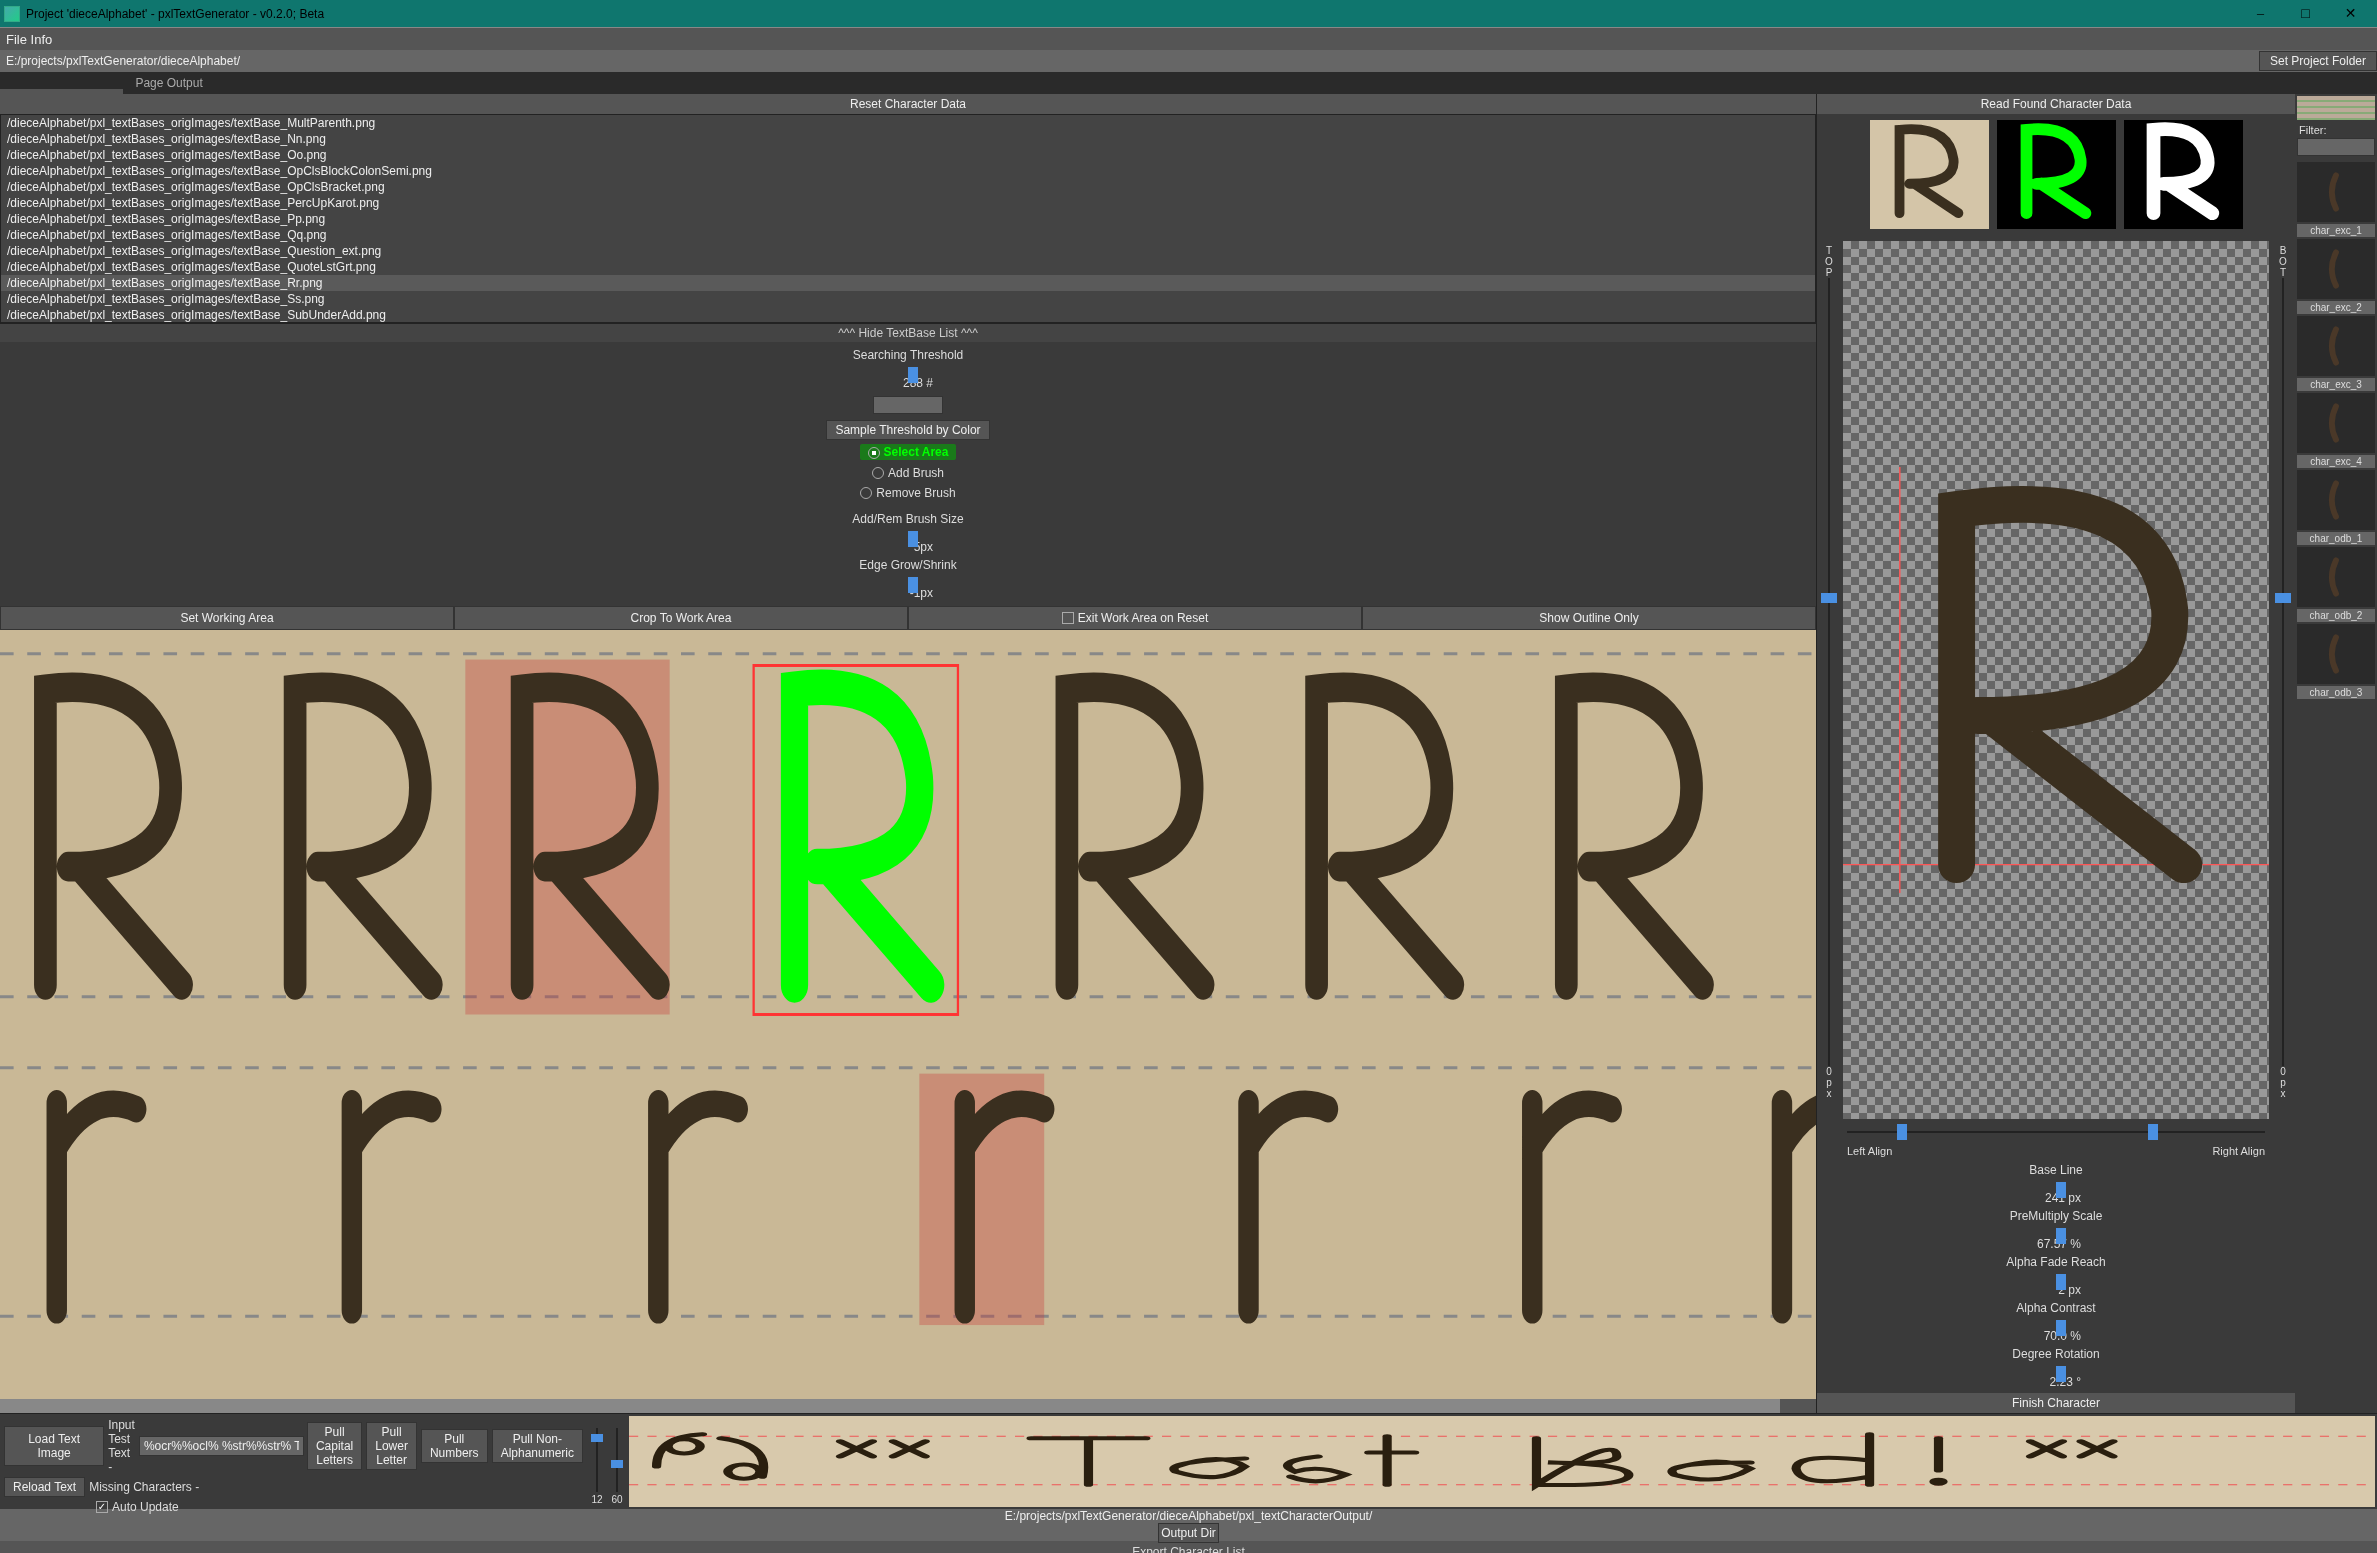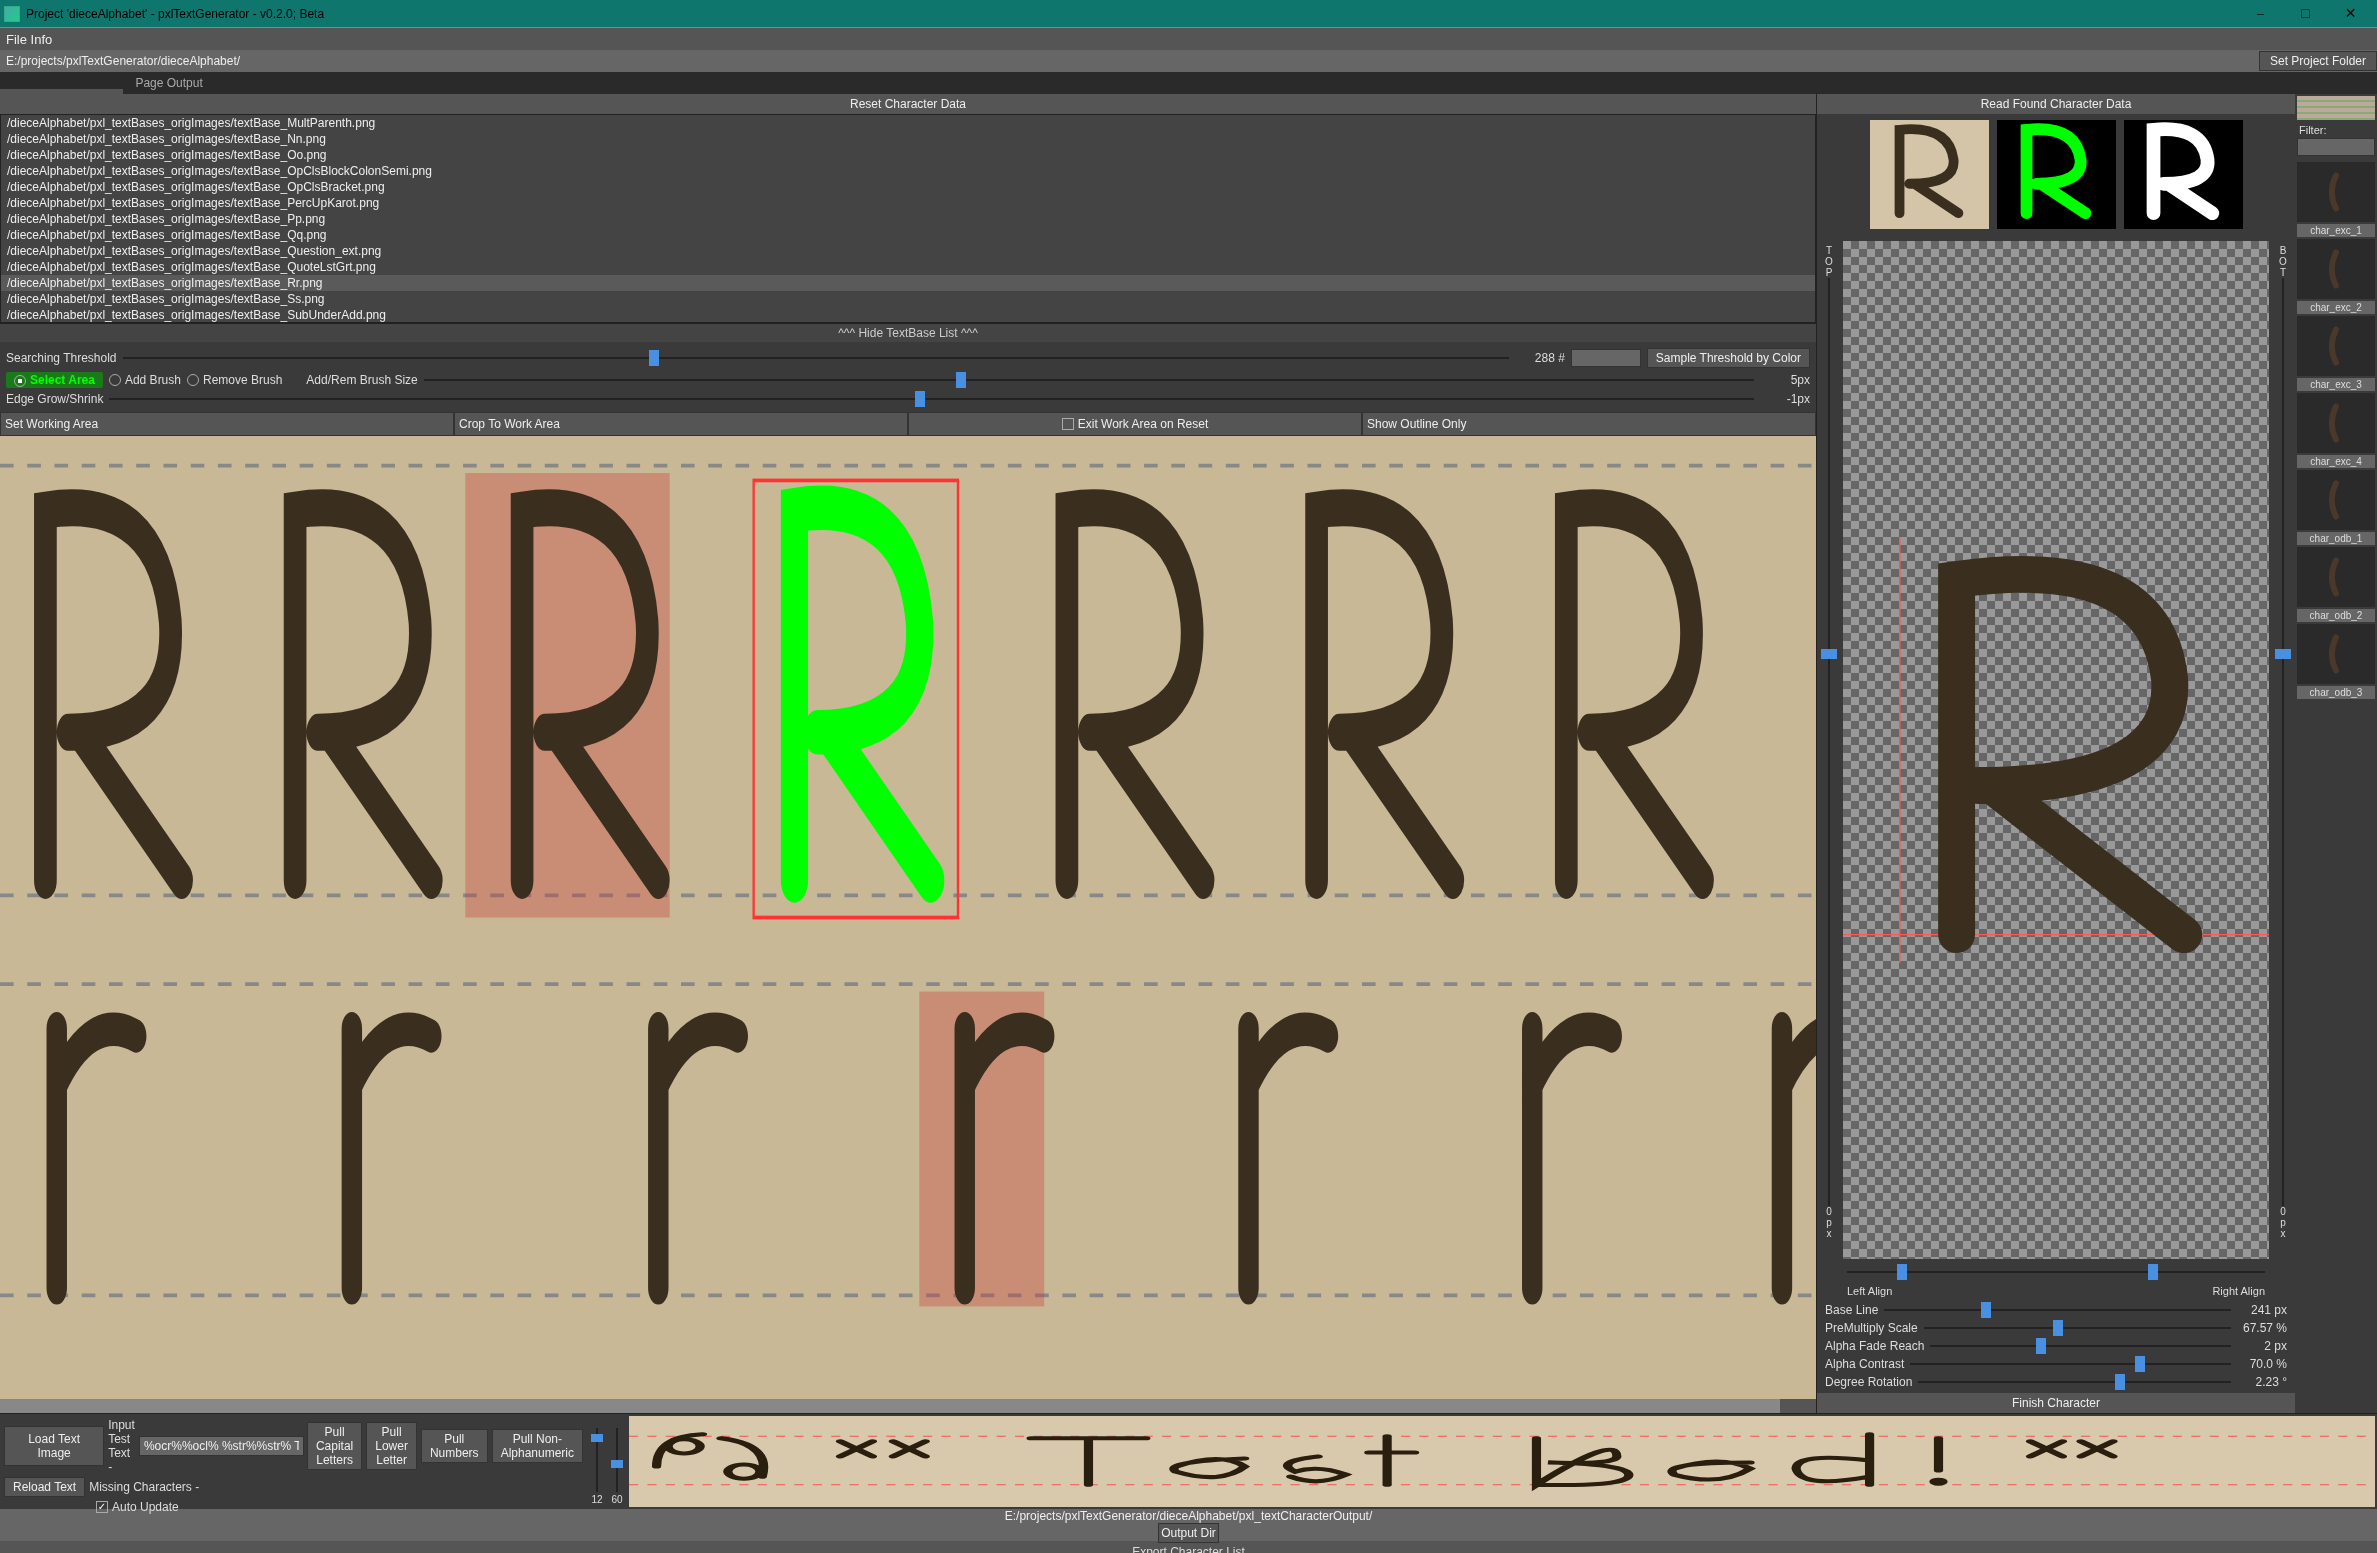--- a/index.html
+++ b/index.html
@@ -38,36 +38,36 @@
 .filelist::-webkit-scrollbar { width: 14px; }
 .filelist::-webkit-scrollbar-track { background:#555; }
 .filelist::-webkit-scrollbar-thumb { background:#888; }
 .filelist .file-item { padding: 1px 6px; font-size: 12px; color: #eee; white-space: nowrap; cursor:pointer; }
 .filelist .file-item.selected { background: #5a5a5a; }
 
 .hide-list { background: #444; text-align: center; padding: 2px; font-size: 12px; color:#ccc; cursor:pointer; border-top:1px solid #222; }
 
 
 .controls { background: #3a3a3a; padding: 4px 6px; }
-.ctrl-row { display: flex; align-items: center; gap: 6px; padding: 2px 0; font-size: 12px; }
+.ctrl-row { display: flex; align-items: center; gap: 6px; padding: 2px 0; font-size: 12px; flex-direction: column; }
 .ctrl-row .label { white-space: nowrap; }
 .slider { flex: 1; height: 14px; position: relative; display:flex; align-items:center; }
 .slider .track { height: 2px; background: #222; width: 100%; }
 .slider .thumb { position: absolute; width: 10px; height: 16px; background: #4a90e2; top: -1px; }
 .ctrl-row .val { min-width: 50px; text-align: right; }
 .color-box { width: 70px; height: 18px; background: #666; border:1px solid #333; cursor:pointer; }
 .txt-btn { background:#555; border:1px solid #333; padding:2px 8px; color:#eee; font-size:12px; cursor:pointer; }
 
 .radio-row { display:flex; align-items:center; gap:4px; }
 .radio { width:12px; height:12px; border-radius:50%; border:1px solid #aaa; display:inline-block; }
 .radio.sel { background: radial-gradient(#fff 30%, transparent 35%); }
 .sel-area { background:#1a7a1a; color:#0f0; padding:1px 8px; border-radius:2px; cursor:pointer; font-weight:bold; }
 
 .btn-row { display:flex; gap:0; }
-.btn-row .btn { flex:1; background:#555; border:1px solid #333; padding:4px; text-align:left; font-size:12px; cursor:pointer; color:#eee; }
+.btn-row .btn { flex:1; background:#555; border:1px solid #333; padding:4px; text-align:center; font-size:12px; cursor:pointer; color:#eee; }
 .chk-row { display:flex; align-items:center; gap:4px; }
 .chk { width:12px; height:12px; border:1px solid #aaa; display:inline-block; }
 .chk.on::after { content:"✓"; font-size:10px; line-height:10px; display:block; text-align:center; color:#fff; }
 
 
 .work-img { flex:1; background:#c9b896; position:relative; overflow:auto; min-height:239px; }
 .work-img svg { width:100%; height:100%; display:block; }
 .hscroll { height:14px; background:#555; position:relative; }
 .hscroll .hthumb { position:absolute; height:100%; background:#888; }
 

